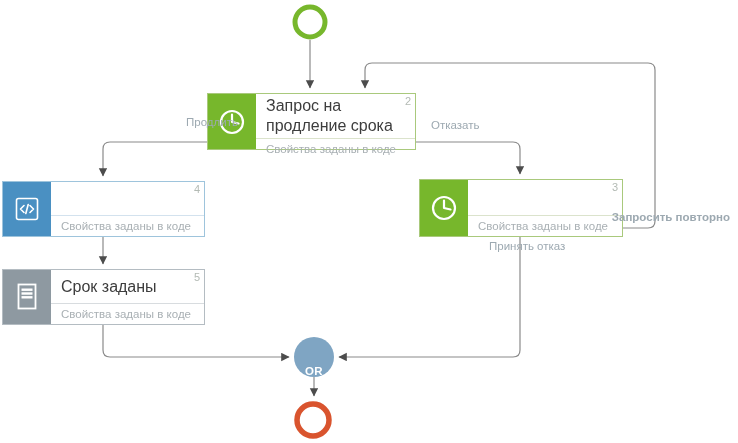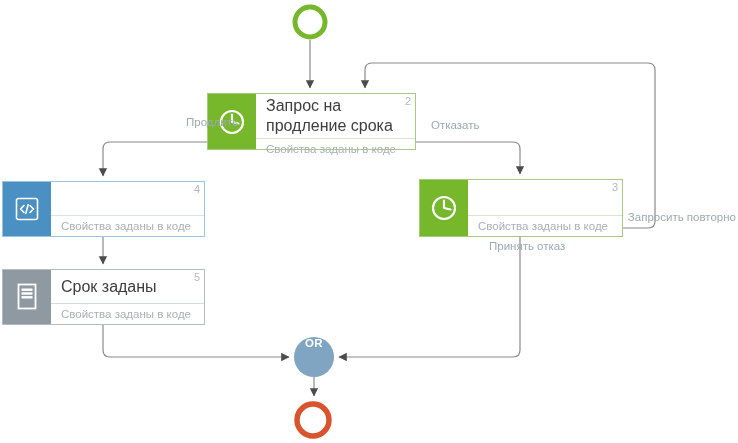--- a/index.html
+++ b/index.html
@@ -55,21 +55,21 @@
   .accent-blue .subtitlerow{border-top-color:#d3e2ee;}
   .accent-gray{border-color:#b4bcc2;}
   .accent-gray .iconblock{background:#8e99a1;}
   .accent-gray .subtitlerow{border-top-color:#d8dcdf;}
 
   
   .gateway{
     position:absolute;left:294px;top:337px;
     width:40px;height:40px;border-radius:50%;
     background:#7fa5c3;
-    display:flex;align-items:flex-start;justify-content:center;
+    display:flex;align-items:flex-end;justify-content:center;
     color:#ffffff;font-size:11.5px;font-weight:bold;
     letter-spacing:0.5px;
   }
 
   
   .edgelabel{
     position:absolute;
     font-size:11.5px;color:#9da9b1;white-space:nowrap;
   }
 </style>
@@ -177,16 +177,16 @@
       </div>
     </div>
   </div>
 
   <div class="gateway">
     <span>OR</span>
   </div>
 
   <span class="edgelabel" style="left:146px;top:116px;margin-left:40px;">Продлить</span>
   <span class="edgelabel" style="left:431px;top:119px;text-align:right;">Отказать</span>
-  <span class="edgelabel" style="right:2px;top:211px;">Запросить повторно</span>
+  <span class="edgelabel" style="right:8px;top:211px;font-weight:bold;">Запросить повторно</span>
   <span class="edgelabel" style="left:489px;top:240px;">Принять отказ</span>
 
 </div>
 
 </body></html>

